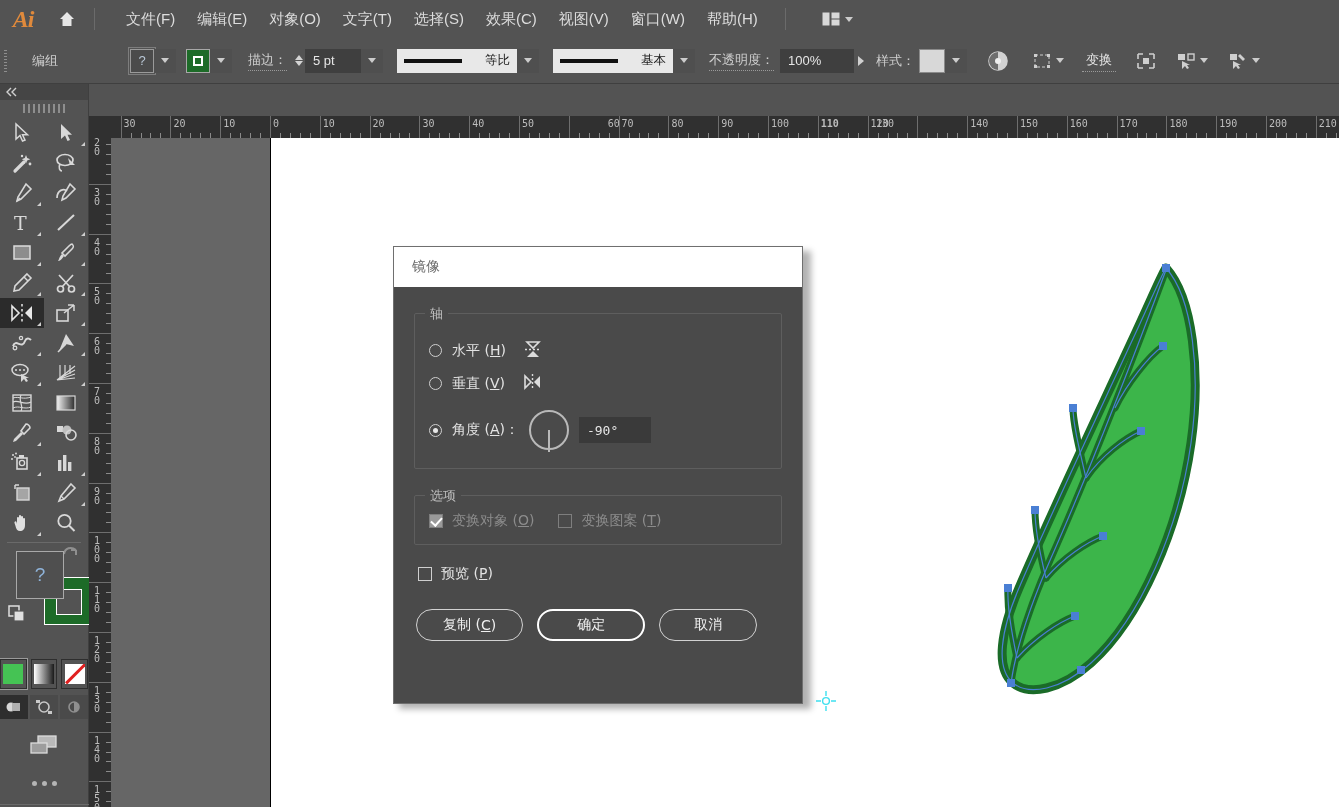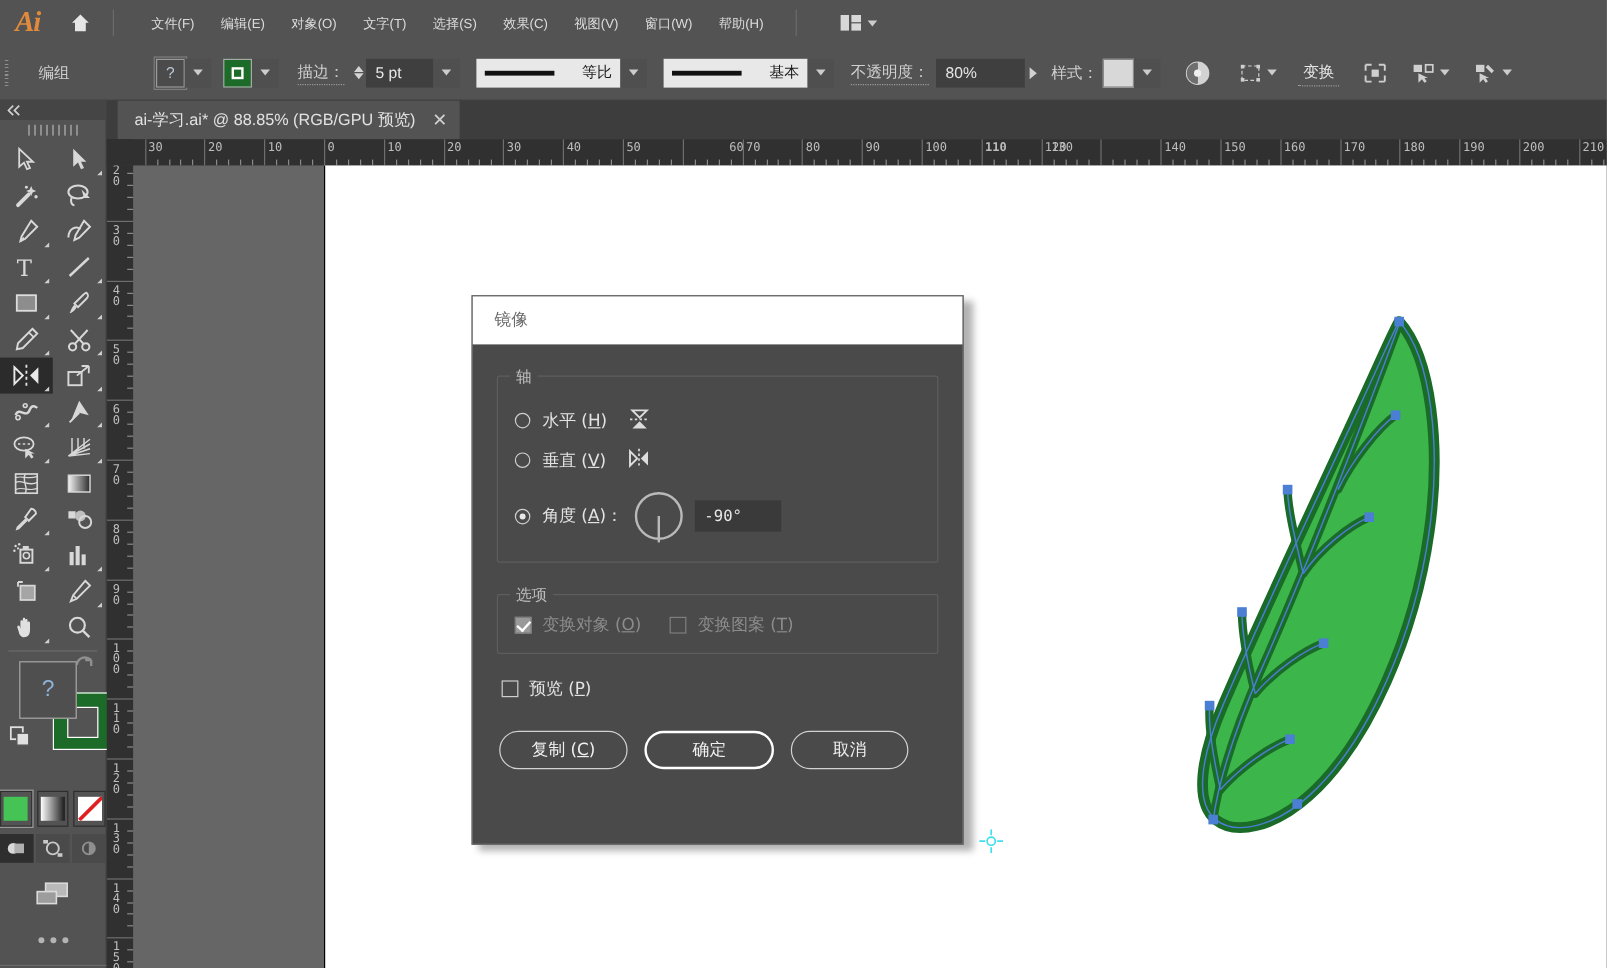--- a/index.html
+++ b/index.html
@@ -19,21 +19,21 @@
   .ai-logo{
     width:46px; height:38px; display:flex; align-items:center; justify-content:center;
     font-family:"Liberation Serif","DejaVu Serif",serif; font-style:italic;
     font-weight:bold; font-size:24px; color:#e08a3c; letter-spacing:-1px;
   }
   .home-btn{ width:42px; height:38px; display:flex; align-items:center; justify-content:center; }
   .home-btn svg{ display:block; }
   .vsep{ width:1px; height:22px; background:#6b6b6b; margin:0 6px; }
   .menu-items{ display:flex; align-items:center; margin-left:14px; }
   .menu-item{
-    padding:4px 11px; font-size:11px; color:#dcdcdc; cursor:default; white-space:nowrap;
+    padding:4px 11px; font-size:15px; color:#dcdcdc; cursor:default; white-space:nowrap;
   }
   .arrange-btn{ display:flex; align-items:center; gap:5px; margin-left:24px; padding:4px 6px; }
   .chev{ width:0;height:0;border-left:4px solid transparent;border-right:4px solid transparent;border-top:5px solid #ccc; }
 
   
   .controlbar{
     position:absolute; left:0; top:38px; width:1339px; height:46px;
     background:#535353; display:flex; align-items:center; border-bottom:1px solid #3f3f3f;
   }
   .grip{ width:10px; height:46px; display:flex; align-items:center; justify-content:center; }
@@ -320,21 +320,21 @@
       <span class="profile-line"></span>
       <span>基本</span>
     </div>
     <div class="ddbtn">
       <span class="chev"></span>
     </div>
 
     <div style="width:14px"></div>
     <div class="ctl-label dotted">不透明度：</div>
     <div style="width:6px"></div>
-    <div class="field" style="min-width:74px">80%</div>
+    <div class="field" style="min-width:74px">100%</div>
     <div class="iconbtn">
         <span class="arrow-r"></span>
       </div>
 
     <div style="width:8px"></div>
     <div class="ctl-label">样式：</div>
     <div style="width:4px"></div>
     <div class="style-swatch"></div>
     <div class="ddbtn">
       <span class="chev"></span>
@@ -685,26 +685,20 @@
     </div>
 
     <div class="dots">
         <i></i>
         <i></i>
         <i></i>
       </div>
     <div class="tp-bottom-sep"></div>
   </div>
 
-  <div class="tabbar">
-    <div class="doctab">
-      <span class="title">ai-学习.ai* @ 88.85% (RGB/GPU 预览)</span>
-      <span class="x">✕</span>
-    </div>
-  </div>
 
   <div class="corner-box"></div>
   <div class="hruler" id="hruler">
       <div class="tick major" style="left: 31.6px;"></div>
       <div class="rlabel" style="left: 34.6px;">30</div>
       <div class="tick minor" style="left: 41.56px;"></div>
       <div class="tick minor" style="left: 51.52px;"></div>
       <div class="tick minor" style="left: 61.48px;"></div>
       <div class="tick minor" style="left: 71.44px;"></div>
       <div class="tick major" style="left: 81.4px;"></div>

